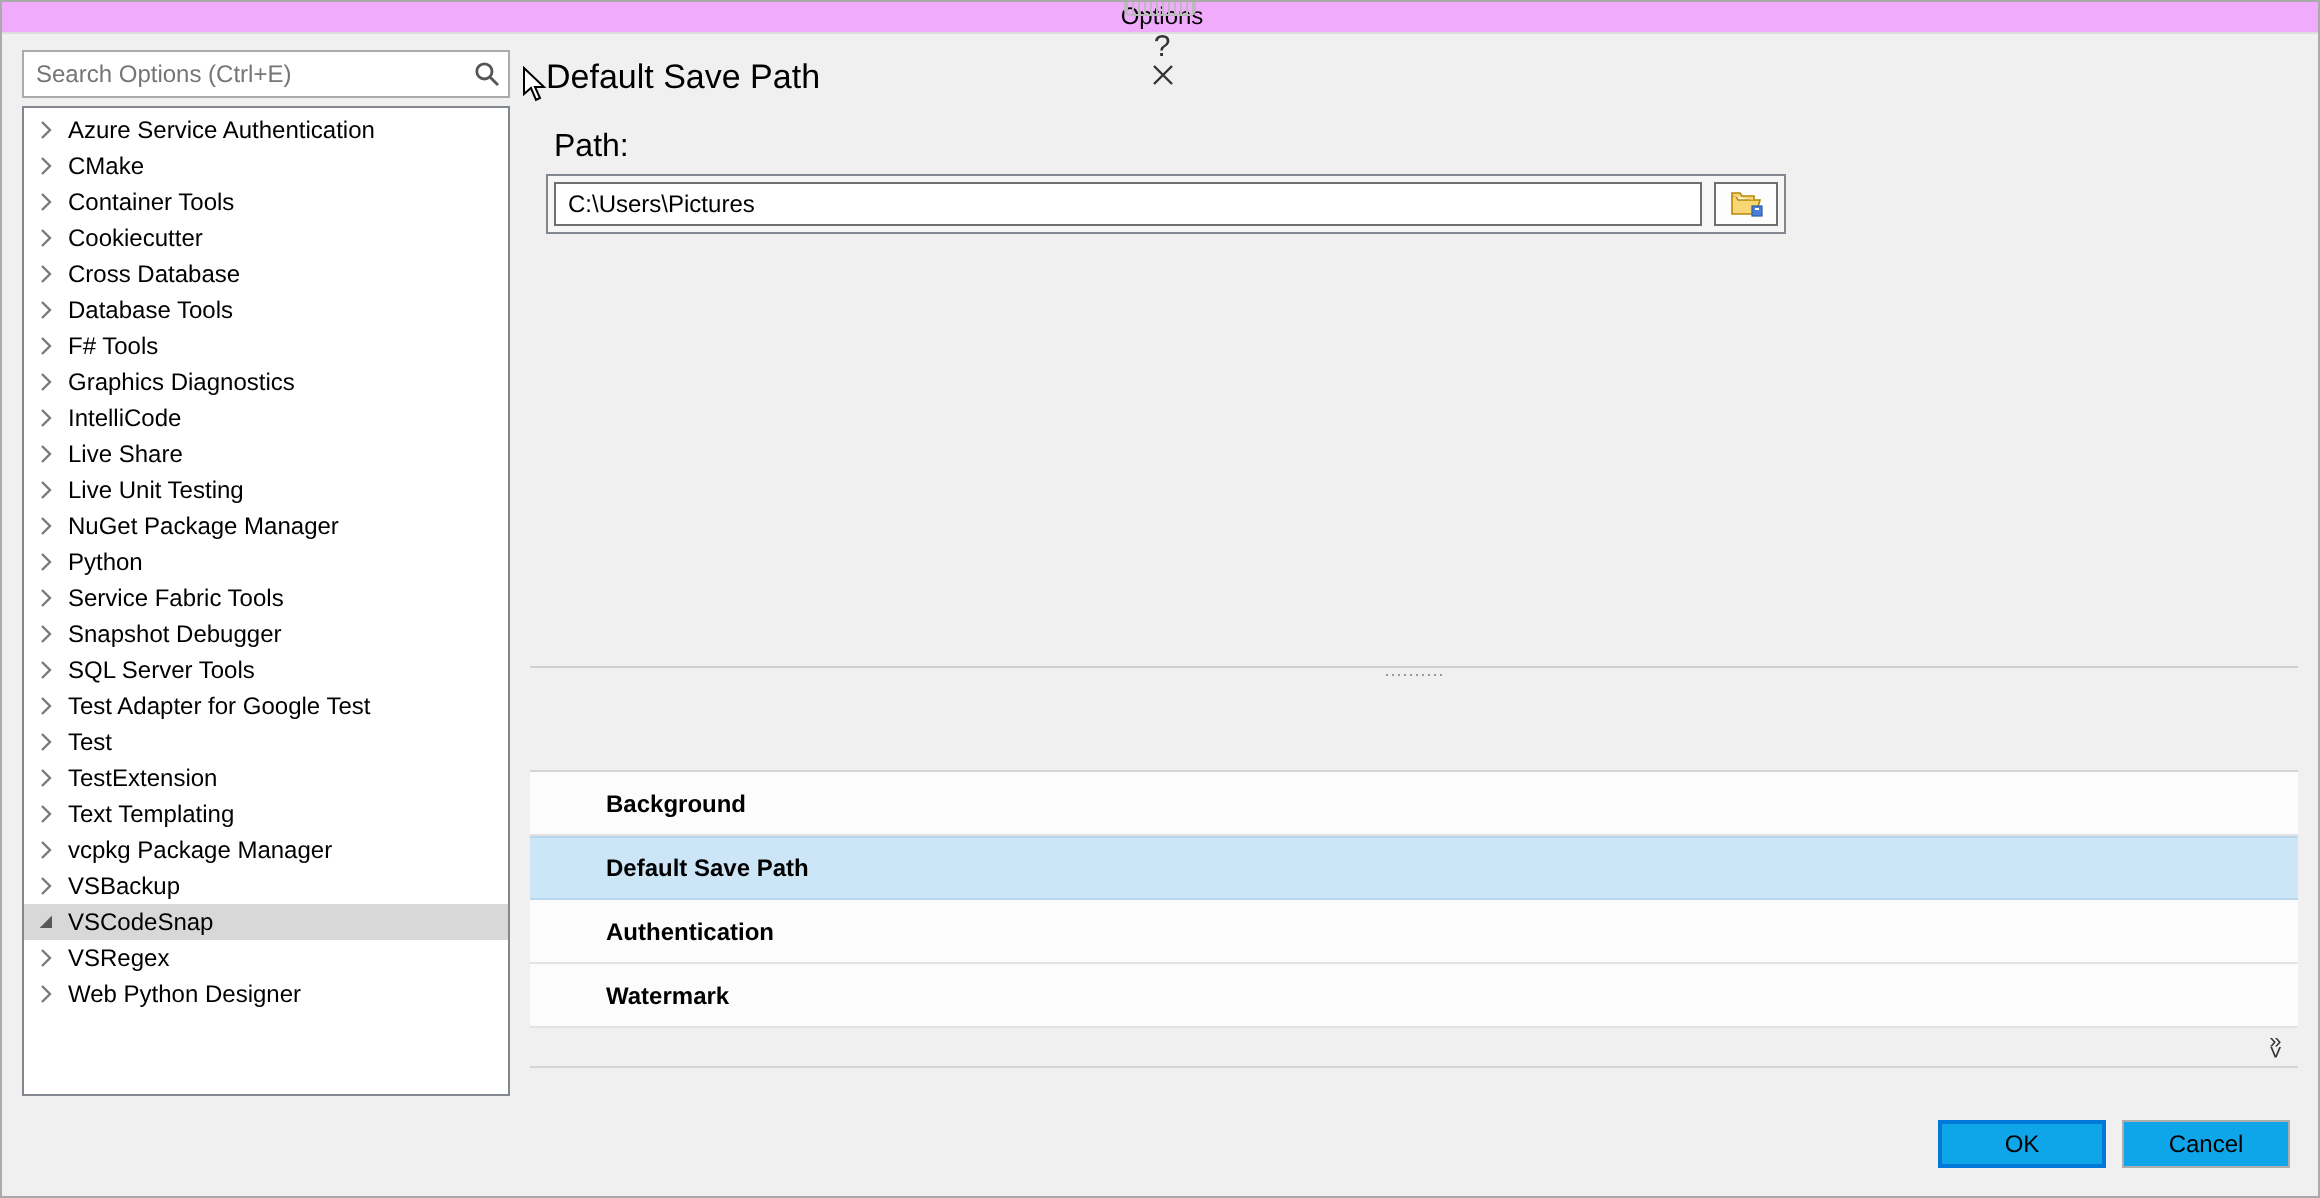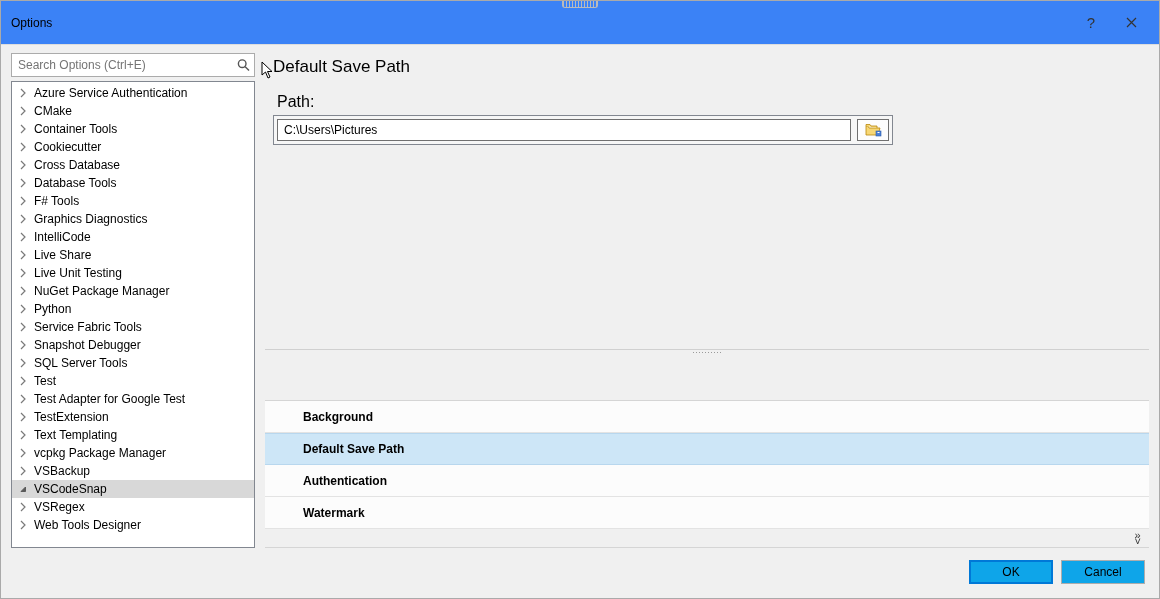--- a/index.html
+++ b/index.html
@@ -9,27 +9,28 @@
   font-size: 12px;
   background: #f0f0f0;
   border: 1px solid #aaa;
   display: flex;
   flex-direction: column;
   color: #000;
 }
 
 
 .titlebar {
-  height: 44px;
-  background: #3b82f6;
+  height: 16px;
+  background: #f0abfc;
   display: flex;
   align-items: center;
   padding: 0 8px 0 10px;
   border-bottom: 1px solid #ddd;
   position: relative;
+  flex-direction: column;
 }
 .titlebar .title { flex: 0 0 auto; }
 .titlebar .grip {
   position: absolute;
   left: 50%; top: -1px;
   transform: translateX(-50%);
   width: 36px; height: 8px;
   border: 1px solid #bbb;
   border-top: none;
   border-radius: 0 0 3px 3px;
@@ -384,29 +385,29 @@
             </svg>
           </span>
           <span class="tree-label">SQL Server Tools</span>
         </div>
         <div class="tree-item">
           <span class="tree-arrow collapsed">
             <svg viewBox="0 0 10 10">
               <path d="M3 1 L7 5 L3 9"></path>
             </svg>
           </span>
+          <span class="tree-label">Test Adapter for Google Test</span>
+        </div>
+        <div class="tree-item">
+          <span class="tree-arrow collapsed">
+            <svg viewBox="0 0 10 10">
+              <path d="M3 1 L7 5 L3 9"></path>
+            </svg>
+          </span>
           <span class="tree-label">Test</span>
-        </div>
-        <div class="tree-item">
-          <span class="tree-arrow collapsed">
-            <svg viewBox="0 0 10 10">
-              <path d="M3 1 L7 5 L3 9"></path>
-            </svg>
-          </span>
-          <span class="tree-label">Test Adapter for Google Test</span>
         </div>
         <div class="tree-item">
           <span class="tree-arrow collapsed">
             <svg viewBox="0 0 10 10">
               <path d="M3 1 L7 5 L3 9"></path>
             </svg>
           </span>
           <span class="tree-label">TestExtension</span>
         </div>
         <div class="tree-item">
@@ -448,21 +449,21 @@
             </svg>
           </span>
           <span class="tree-label">VSRegex</span>
         </div>
         <div class="tree-item">
           <span class="tree-arrow collapsed">
             <svg viewBox="0 0 10 10">
               <path d="M3 1 L7 5 L3 9"></path>
             </svg>
           </span>
-          <span class="tree-label">Web Tools Designer</span>
+          <span class="tree-label">Web Python Designer</span>
         </div>
       </div>
   </div>
 
   <div class="right-col">
     <svg class="cursor-fake" viewBox="0 0 14 18">
       <path d="M1 1 L1 14 L4.5 11 L7 17 L9 16 L6.5 10.5 L11 10.5 Z" fill="#fff" stroke="#000" stroke-width="1"></path>
     </svg>
 
     <div class="page-heading">Default Save Path</div>

